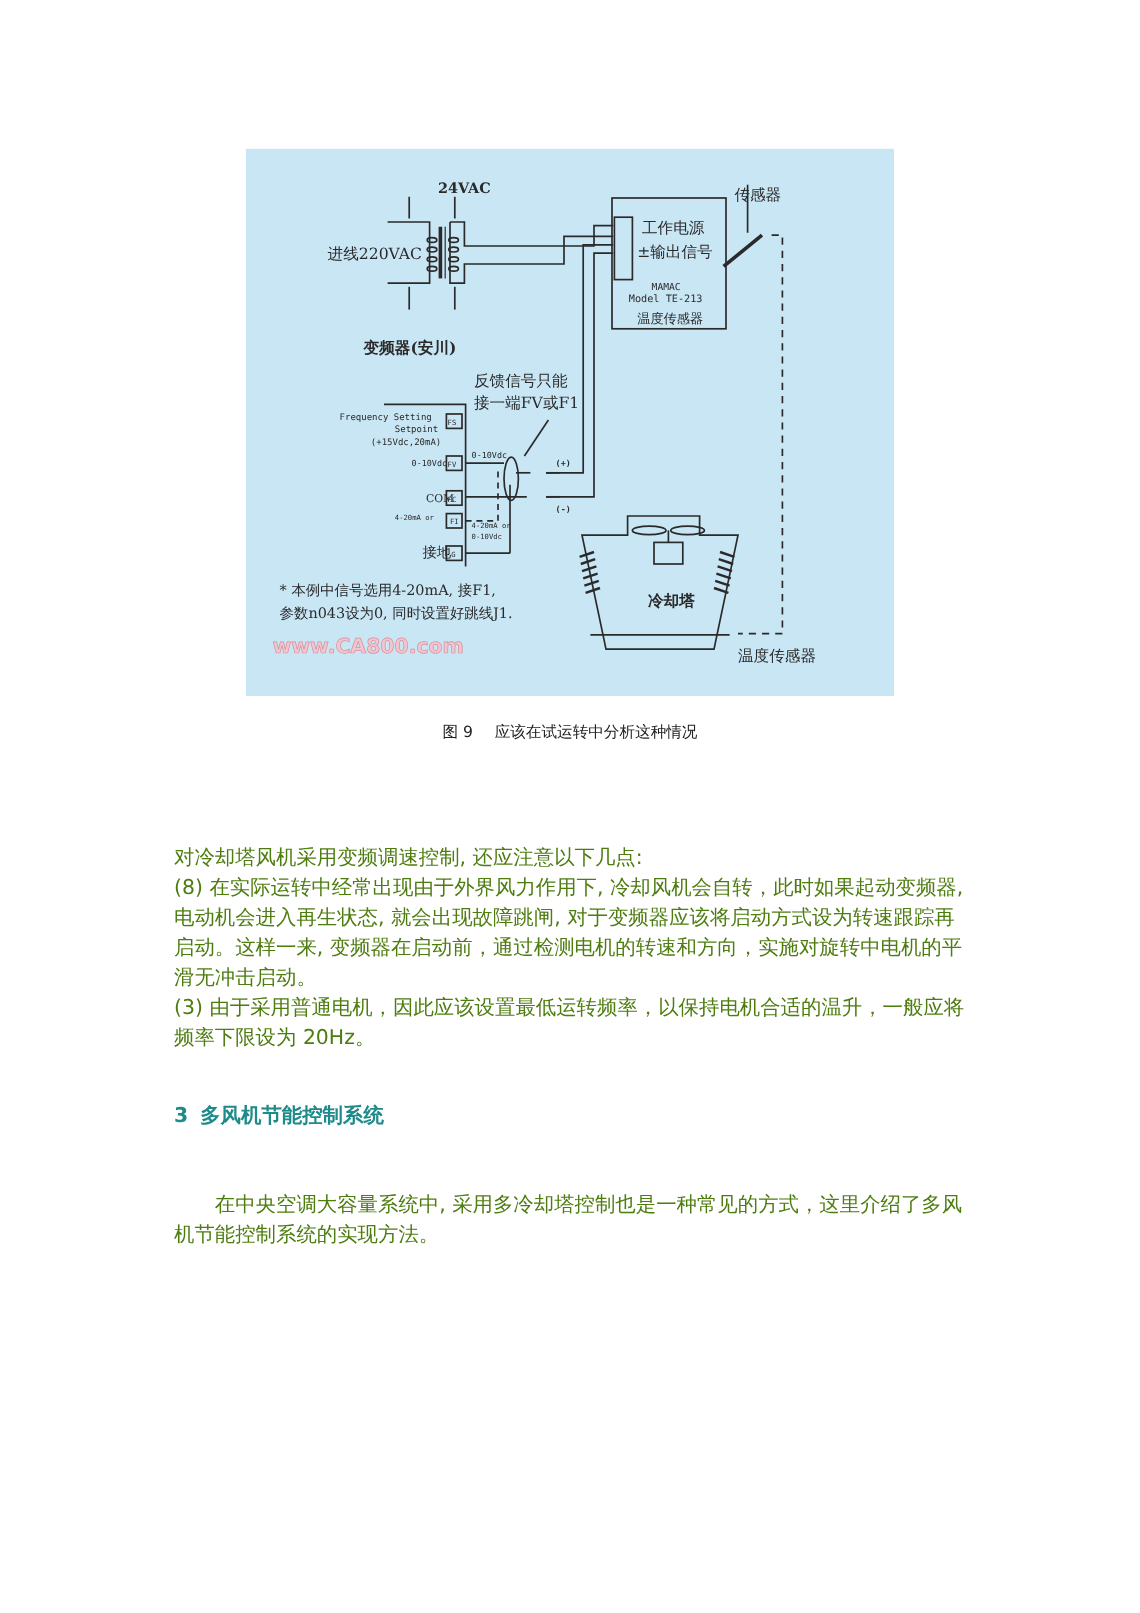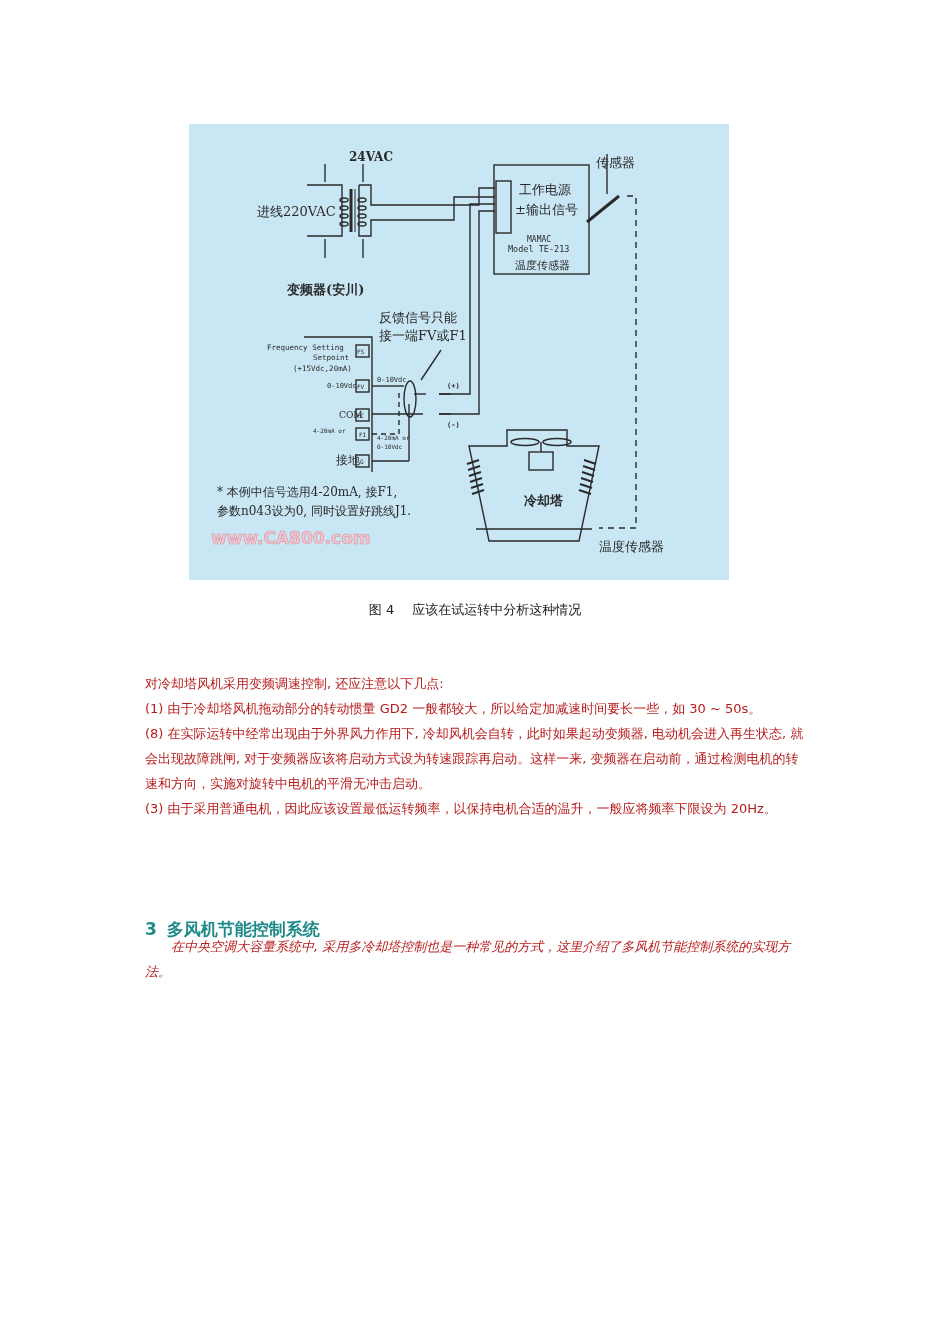--- a/index.html
+++ b/index.html
@@ -1,25 +1,25 @@
 <!DOCTYPE html>
 <html><head>
   <meta charset="utf-8">
   <style>
     html, body { margin: 0; padding: 0; background: #ffffff; }
     body { width: 950px; height: 1344px; position: relative; overflow: hidden;
            font-family: "DejaVu Sans", sans-serif; color: #1a1a1a; }
-    .figure { position: absolute; left: 189px; top: 124px; width: 540px; height: 456px;
+    .figure { position: absolute; left: 205px; top: 124px; width: 540px; height: 456px;
               background: #c9e6f5; }
     .figure svg { width: 540px; height: 456px; display: block; }
     .caption { position: absolute; left: 0; width: 950px; top: 601px; text-align: center;
                font-size: 13px; color: #222; }
     .caption .num { margin-right: 18px; }
-    .body-text { position: absolute; left: 145px; width: 665px; font-size: 13px; line-height: 25px;
-                 color: #b91c1c; }
+    .body-text { position: absolute; left: 145px; width: 665px; font-size: 17px; line-height: 25px;
+                 color: #4d7c0f; margin-top: 32px; }
     .body-text p { margin: 0; }
     .heading { position: absolute; left: 145px; top: 918px; font-size: 17px; font-weight: bold;
                color: #1f8a8a; }
     .heading .num { margin-right: 10px; }
     .indent { text-indent: 2em; }
     .dtxt { font-family: "DejaVu Serif", serif; fill: #2a2a2a; }
     .dsmall { font-family: "DejaVu Sans Mono", monospace; fill: #2a2a2a; }
   </style>
 </head>
 <body>
@@ -132,29 +132,28 @@
     <text class="dsmall" x="258" y="303" font-size="7" font-weight="bold">(-)</text>
     <text class="dtxt" x="28" y="372" font-size="12">* 本例中信号选用4-20mA, 接F1,</text>
     <text class="dtxt" x="28" y="391" font-size="12">参数n043设为0, 同时设置好跳线J1.</text>
     <text x="22" y="420" font-size="17" font-weight="bold" fill="#f0c6d0" stroke="#d9909e" stroke-width="0.6" font-family="'DejaVu Sans', sans-serif">www.CA800.com</text>
     <text class="dtxt" x="335" y="381" font-size="13" font-weight="bold">冷却塔</text>
     <text class="dtxt" x="410" y="427" font-size="13">温度传感器</text>
   </svg>
 </div>
 
 <div class="caption">
-  <span class="num">图 4</span><span>应该在试运转中分析这种情况</span>
+  <span class="num">图 9</span><span>应该在试运转中分析这种情况</span>
 </div>
 
 <div class="body-text" style="top:671px;">
   <p>对冷却塔风机采用变频调速控制, 还应注意以下几点:</p>
-  <p>(1) 由于冷却塔风机拖动部分的转动惯量 GD2 一般都较大，所以给定加减速时间要长一些，如 30 ~ 50s。</p>
   <p>(8) 在实际运转中经常出现由于外界风力作用下, 冷却风机会自转，此时如果起动变频器, 电动机会进入再生状态, 就会出现故障跳闸, 对于变频器应该将启动方式设为转速跟踪再启动。这样一来, 变频器在启动前，通过检测电机的转速和方向，实施对旋转中电机的平滑无冲击启动。</p>
   <p>(3) 由于采用普通电机，因此应该设置最低运转频率，以保持电机合适的温升，一般应将频率下限设为 20Hz。</p>
 </div>
 
 <div class="heading">
   <span class="num">3</span><span>多风机节能控制系统</span>
 </div>
 
-<div class="body-text" style="top:934px;font-style:italic;">
+<div class="body-text" style="top:960px;">
   <p class="indent">在中央空调大容量系统中, 采用多冷却塔控制也是一种常见的方式，这里介绍了多风机节能控制系统的实现方法。</p>
 </div>
 
 </body></html>

